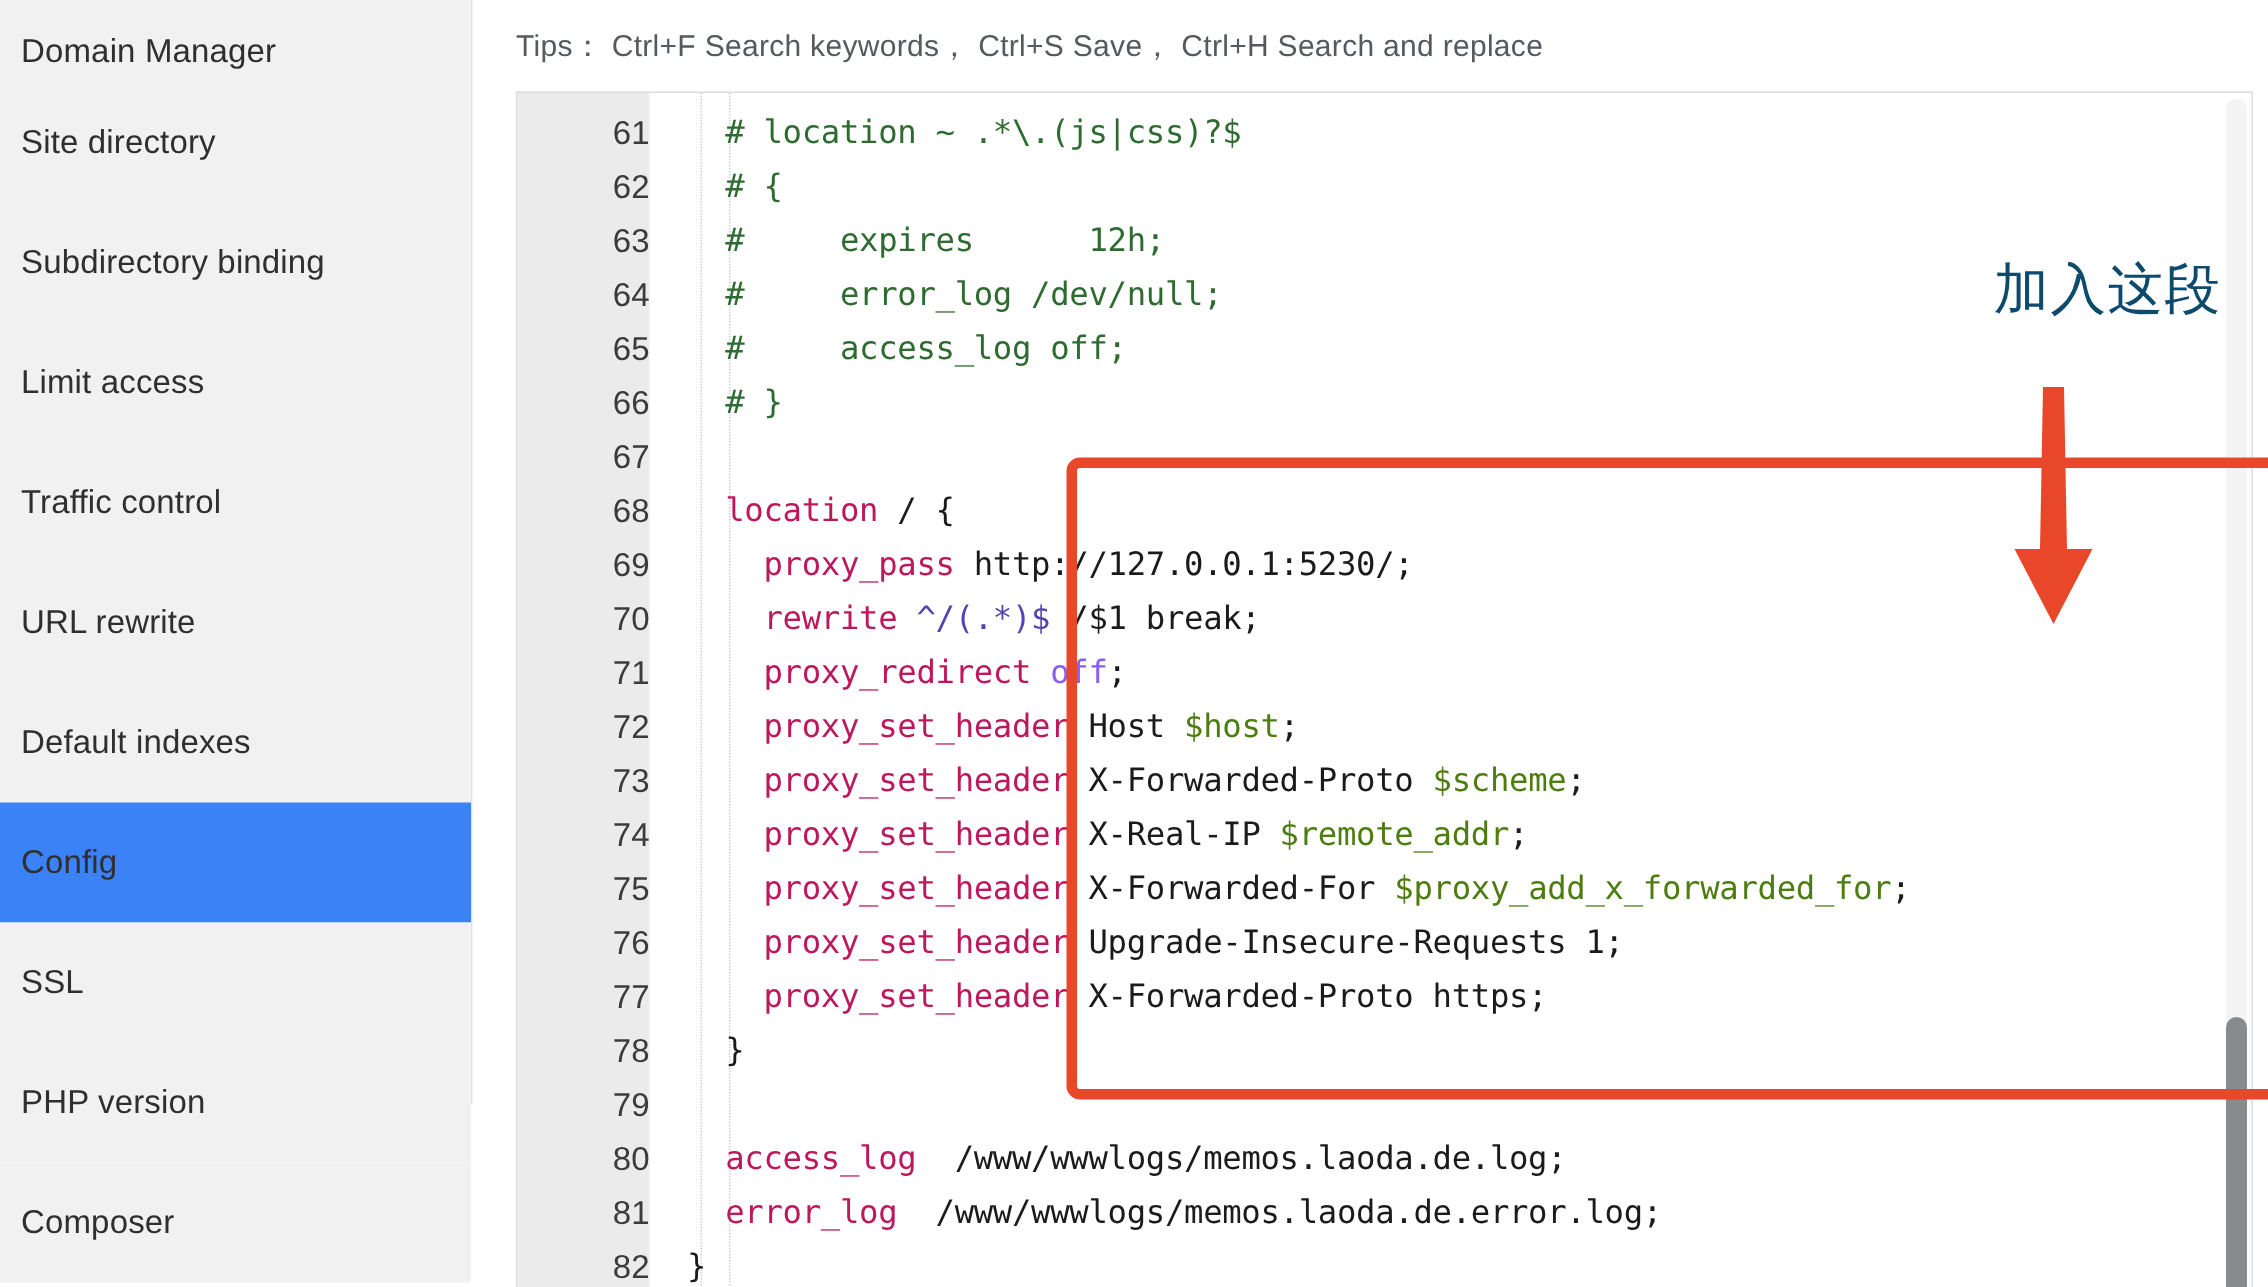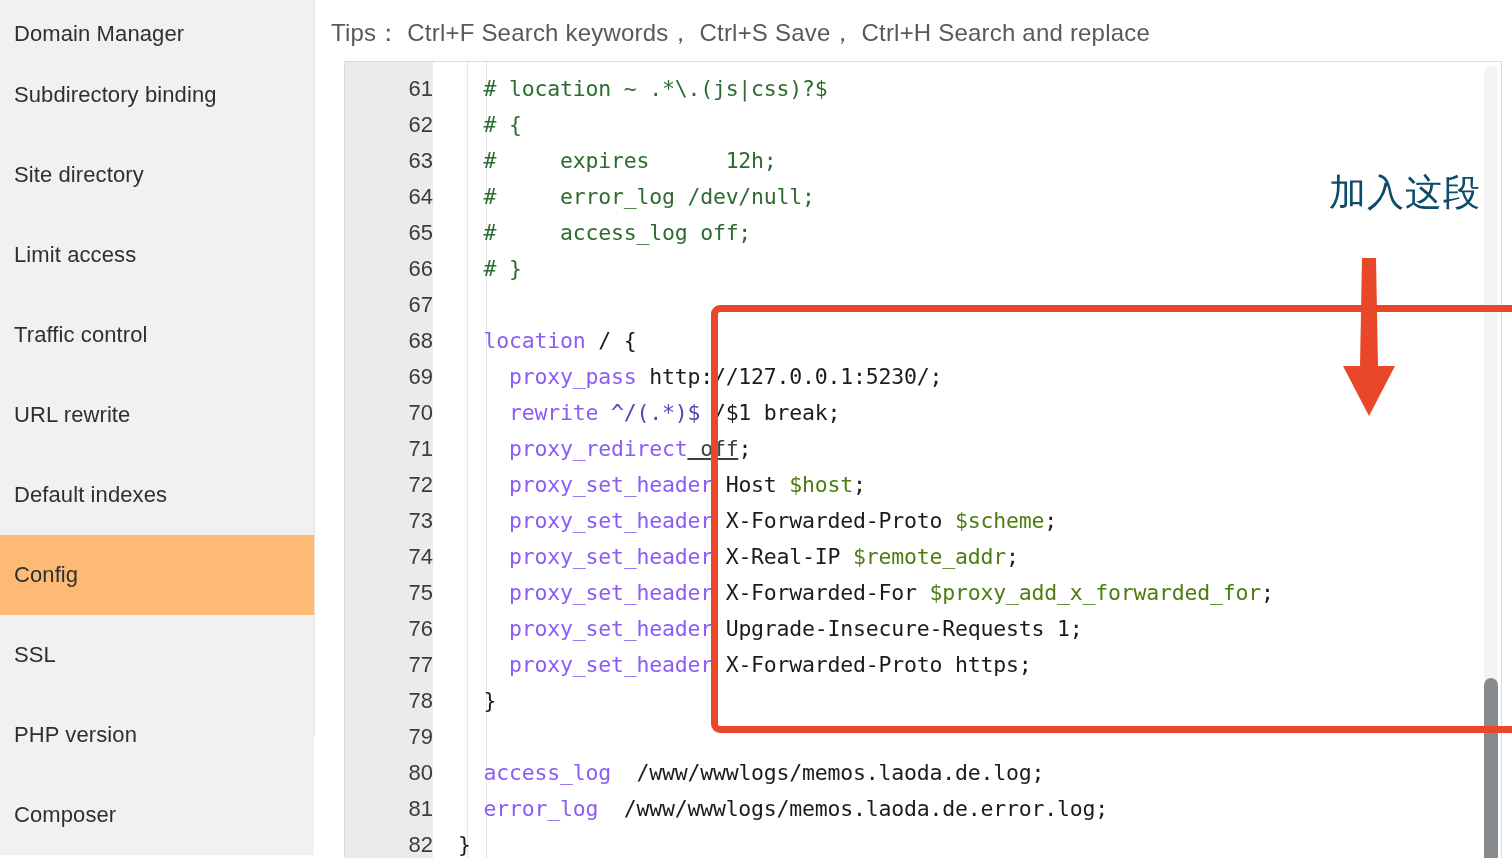--- a/index.html
+++ b/index.html
@@ -38,40 +38,40 @@
     align-items: center;
     padding-left: 14px;
     box-sizing: border-box;
     font-size: 22px;
     color: #2f2f2f;
     letter-spacing: .1px;
     cursor: pointer;
     background: #f1f1f1;
   }
   .nav-item.selected {
-    background: #fdba74;
+    background: #3b82f6;
   }
   .nav-item.partial-top {
     height: 55px;
     align-items: flex-end;
     padding-bottom: 8px;
   }
 
   
   .main {
     flex: 1 1 auto;
     position: relative;
     background: #ffffff;
     height: 858px;
   }
   .tips {
     position: absolute;
-    left: 16px;
+    left: 29px;
     top: 17px;
-    font-size: 24px;
+    font-size: 20px;
     color: #555a5f;
     white-space: nowrap;
     letter-spacing: .2px;
   }
 
   
   .editor {
     position: absolute;
     left: 29px;
     top: 61px;
@@ -125,23 +125,23 @@
   .codetext {
     padding-left: 25px;
     font-family: "DejaVu Sans Mono", monospace;
     font-size: 21.5px;
     color: #1b1b1b;
     letter-spacing: -0.2px;
   }
 
   
   .c-comment  { color: #2e6b30; margin-top: 28px; }
-  .c-keyword  { color: #8b5cf6; }
+  .c-keyword  { color: #be185d; }
   .c-plain    { color: #1b1b1b; }
-  .c-value    { color: #404040; text-decoration: underline; }
+  .c-value    { color: #8b5cf6; }
   .c-var      { color: #4d7c0f; }
   .c-regex    { color: #5543b6; }
 
   
   .annot-box {
     position: absolute;
     left: 396px;
     top: 305px;
     width: 1029px;
     height: 428px;
@@ -192,24 +192,24 @@
 </head>
 <body>
 
 <div class="app">
 
   <nav class="sidebar" id="sidebar">
       <div class="nav-item partial-top">
         <span>Domain Manager</span>
       </div>
       <div class="nav-item">
+        <span>Site directory</span>
+      </div>
+      <div class="nav-item">
         <span>Subdirectory binding</span>
-      </div>
-      <div class="nav-item">
-        <span>Site directory</span>
       </div>
       <div class="nav-item">
         <span>Limit access</span>
       </div>
       <div class="nav-item">
         <span>Traffic control</span>
       </div>
       <div class="nav-item">
         <span>URL rewrite</span>
       </div>

